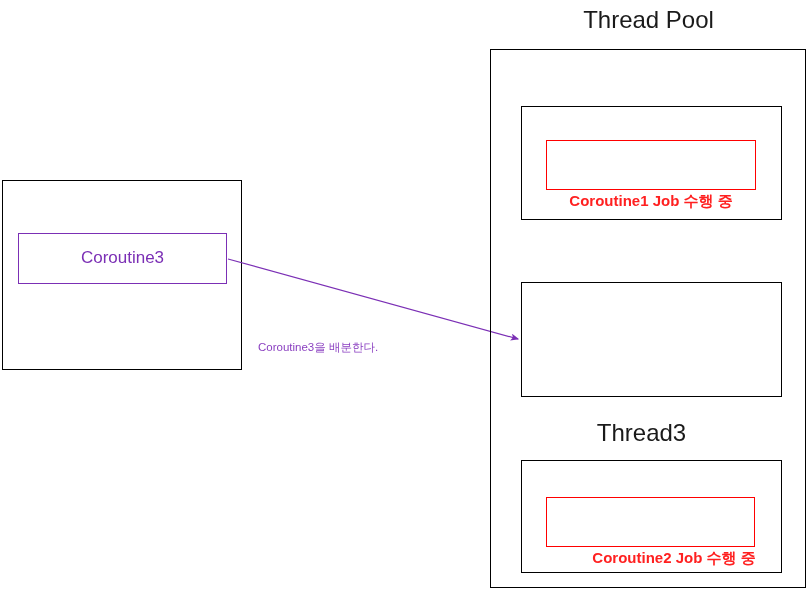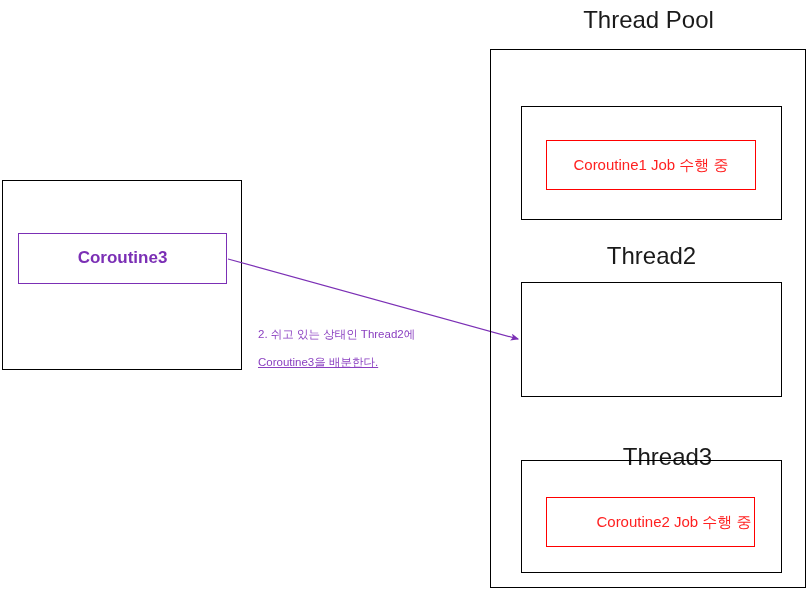--- a/index.html
+++ b/index.html
@@ -57,33 +57,34 @@
     font-size: 24px;
     font-weight: 400;
     line-height: 26px;
     text-align: center;
     white-space: nowrap;
   }
   .boxlabel-purple {
     position: absolute;
     color: #7B2FB5;
     font-size: 17px;
-    font-weight: 700;
+    font-weight: 400;
     line-height: 20px;
     text-align: center;
     white-space: nowrap;
   }
   .boxlabel-red {
     position: absolute;
     color: #FF2020;
     font-size: 15px;
-    font-weight: 400;
+    font-weight: 700;
     line-height: 18px;
     text-align: center;
     white-space: nowrap;
+    margin-top: 36px;
   }
   .annotation {
     position: absolute;
     color: #8A3FC0;
     font-size: 11.5px;
     font-weight: 400;
     line-height: 15px;
     white-space: pre;
   }
 
@@ -110,39 +111,37 @@
 
   <svg id="arrow-layer" viewBox="0 0 807 595">
     <defs>
       <marker id="arrowhead" markerWidth="7" markerHeight="7" refX="6" refY="3" orient="auto" markerUnits="strokeWidth">
         <path d="M0,0 L7,3 L0,6 L1.6,3 z" fill="#7B2FB5"></path>
       </marker>
     </defs>
     <line x1="228" y1="259" x2="518" y2="339" stroke="#7B2FB5" stroke-width="1.2" marker-end="url(#arrowhead)"></line>
   </svg>
 
-  <div class="annotation" style="left:258px; top:327px;">2. 쉬고 있는 상태인 Thread2에</div>
-  <div class="annotation" style="left:258px; top:355px;text-decoration:underline;">Coroutine3을 배분한다.</div>
+  <div class="annotation" style="left:258px; top:340px;">Coroutine3을 배분한다.</div>
 
   <div class="title-main" style="left:490px; top:6px; width:317px;">Thread Pool</div>
 
   <div class="frame" style="left:490px; top:49px; width:316px; height:539px;"></div>
 
 
   <div class="frame" style="left:521px; top:106px; width:261px; height:114px;"></div>
 
   <div class="frame-red" style="left:546px; top:140px; width:210px; height:50px;"></div>
 
   <div class="boxlabel-red" style="left:546px; top:156px; width:210px;">Coroutine1 Job 수행 중</div>
 
-  <div class="title-sub" style="left:521px; top:243px; width:261px;">Thread2</div>
 
   <div class="frame" style="left:521px; top:282px; width:261px; height:115px;"></div>
 
-  <div class="title-sub" style="left:537px; top:420px; width:261px;margin-top:24px;">Thread3</div>
+  <div class="title-sub" style="left:511px; top:420px; width:261px;">Thread3</div>
 
   <div class="frame" style="left:521px; top:460px; width:261px; height:113px;"></div>
 
   <div class="frame-red" style="left:546px; top:497px; width:209px; height:50px;"></div>
 
   <div class="boxlabel-red" style="left:546px; top:513px; width:216px;padding-left:20px;">Coroutine2 Job 수행 중</div>
 
 </div>
 
 </body></html>

